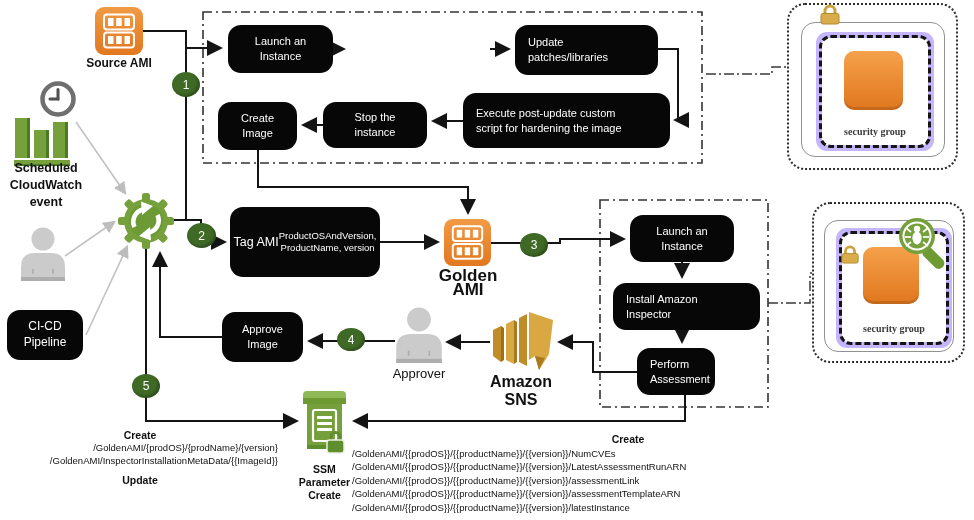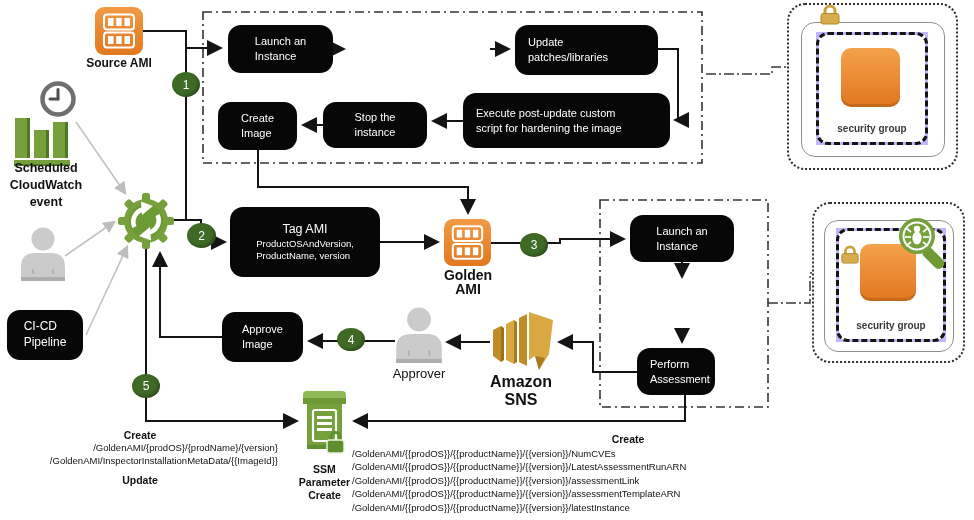--- a/index.html
+++ b/index.html
@@ -6,42 +6,42 @@
   #canvas {
     position:relative; width:974px; height:520px; overflow:hidden;
     font-family:"Liberation Sans", sans-serif; background:#fff;
   }
   svg.wires { position:absolute; left:0; top:0; z-index:1; }
 
   
   .bb {
     position:absolute; background:#070707; color:#fff; border-radius:13px;
     display:flex; align-items:center; justify-content:center;
-    font-size:11px; line-height:1.32;
+    text-align:center; font-size:11px; line-height:1.32;
     white-space:pre-line; z-index:3;
   }
   .bb.left { justify-content:flex-start; text-align:left; padding-left:13px; box-sizing:border-box; }
   .bb .sub { font-size:9.5px; line-height:1.3; }
 
   
   .badge {
     position:absolute; background:#3E6A26; color:#fff; border-radius:50%;
     display:flex; align-items:center; justify-content:center;
     font-size:12px; z-index:4; box-shadow:inset -2px -2px 3px rgba(0,0,0,.25);
   }
 
   .lbl { position:absolute; color:#111; text-align:center; white-space:pre-line; z-index:3; }
   .bold { font-weight:bold; }
 
   .icon { position:absolute; z-index:3; }
 
   
   .sg-outer { position:absolute; border:2px dotted #2e2e2e; border-radius:18px; z-index:2; background:#fff; }
   .sg-gray  { position:absolute; border:1.5px solid #919191; border-radius:14px; }
-  .sg-red   { position:absolute; border:3px solid #c4b5fd; border-radius:0; }
+  .sg-red   { position:absolute; border:6px solid #c4b5fd; border-radius:11px;font-family:Liberation Serif, serif; }
   .sg-red::after {
     content:""; position:absolute; left:-3px; top:-3px; right:-3px; bottom:-3px;
     border:3px dashed #141414; border-radius:12px; pointer-events:none;
   }
   .sq-orange {
     position:absolute; border-radius:10px;
     background:linear-gradient(180deg,#F5A14B,#E0771E);
     box-shadow:inset 0 -3px 0 rgba(0,0,0,.12);
   }
   .sg-label { position:absolute; font-weight:bold; font-size:10px; color:#3a3a3a; text-align:center; }
@@ -219,21 +219,21 @@
 Instance</div>
   <div class="bb left" style="left:515px;top:25px;width:143px;height:50px">Update
 patches/libraries</div>
   <div class="bb left" style="left:463px;top:93px;width:207px;height:55px">Execute post-update custom
 script for hardening the image</div>
   <div class="bb" style="left:323px;top:102px;width:104px;height:46px">Stop the
 instance</div>
   <div class="bb" style="left:218px;top:102px;width:79px;height:48px">Create
 Image</div>
 
-  <div class="bb" style="left:230px;top:207px;width:150px;height:70px;flex-direction:column">
+  <div class="bb" style="left:230px;top:207px;width:150px;height:70px;flex-direction:row">
     <div style="font-size:12.5px">Tag AMI</div>
     <div class="sub">ProductOSAndVersion,
 ProductName, version</div>
   </div>
 
   <div class="icon" style="left:444px;top:219px">
     <svg width="47" height="47" viewBox="0 0 48 48">
       <rect width="48" height="48" rx="9" fill="url(#gor)"></rect>
       <g stroke="#fff" stroke-width="2" fill="none">
         <rect x="9" y="7.5" width="30" height="15" rx="3"></rect>
@@ -242,25 +242,27 @@
       <g fill="#fff">
         <rect x="13" y="11" width="5.5" height="8"></rect>
           <rect x="21.2" y="11" width="5.5" height="8"></rect>
           <rect x="29.5" y="11" width="5.5" height="8"></rect>
         <rect x="13" y="29" width="5.5" height="8"></rect>
           <rect x="21.2" y="29" width="5.5" height="8"></rect>
           <rect x="29.5" y="29" width="5.5" height="8"></rect>
       </g>
     </svg>
   </div>
-  <div class="lbl bold" style="left:433px;top:269px;width:70px;font-size:14px;line-height:13.5px">Golden
+  <div class="lbl bold" style="left:433px;top:269px;width:70px;font-size:17px;line-height:13.5px">Golden
 AMI</div>
 
   <div class="bb" style="left:630px;top:215px;width:104px;height:47px">Launch an
 Instance</div>
+  <div class="bb left" style="left:613px;top:283px;width:147px;height:47px">Install Amazon
+Inspector</div>
   <div class="bb left" style="left:637px;top:348px;width:78px;height:47px">Perform
 Assessment</div>
 
   <div class="bb" style="left:222px;top:312px;width:81px;height:50px">Approve
 Image</div>
 
   <div class="icon" style="left:394px;top:306px">
     <svg width="50" height="58" viewBox="0 0 46 56">
       <circle cx="23" cy="13" r="11.5" fill="#cbcbcb"></circle>
       <path d="M1,55 V41 Q1,27 15,27 H31 Q45,27 45,41 V55 Z" fill="#cbcbcb"></path>

